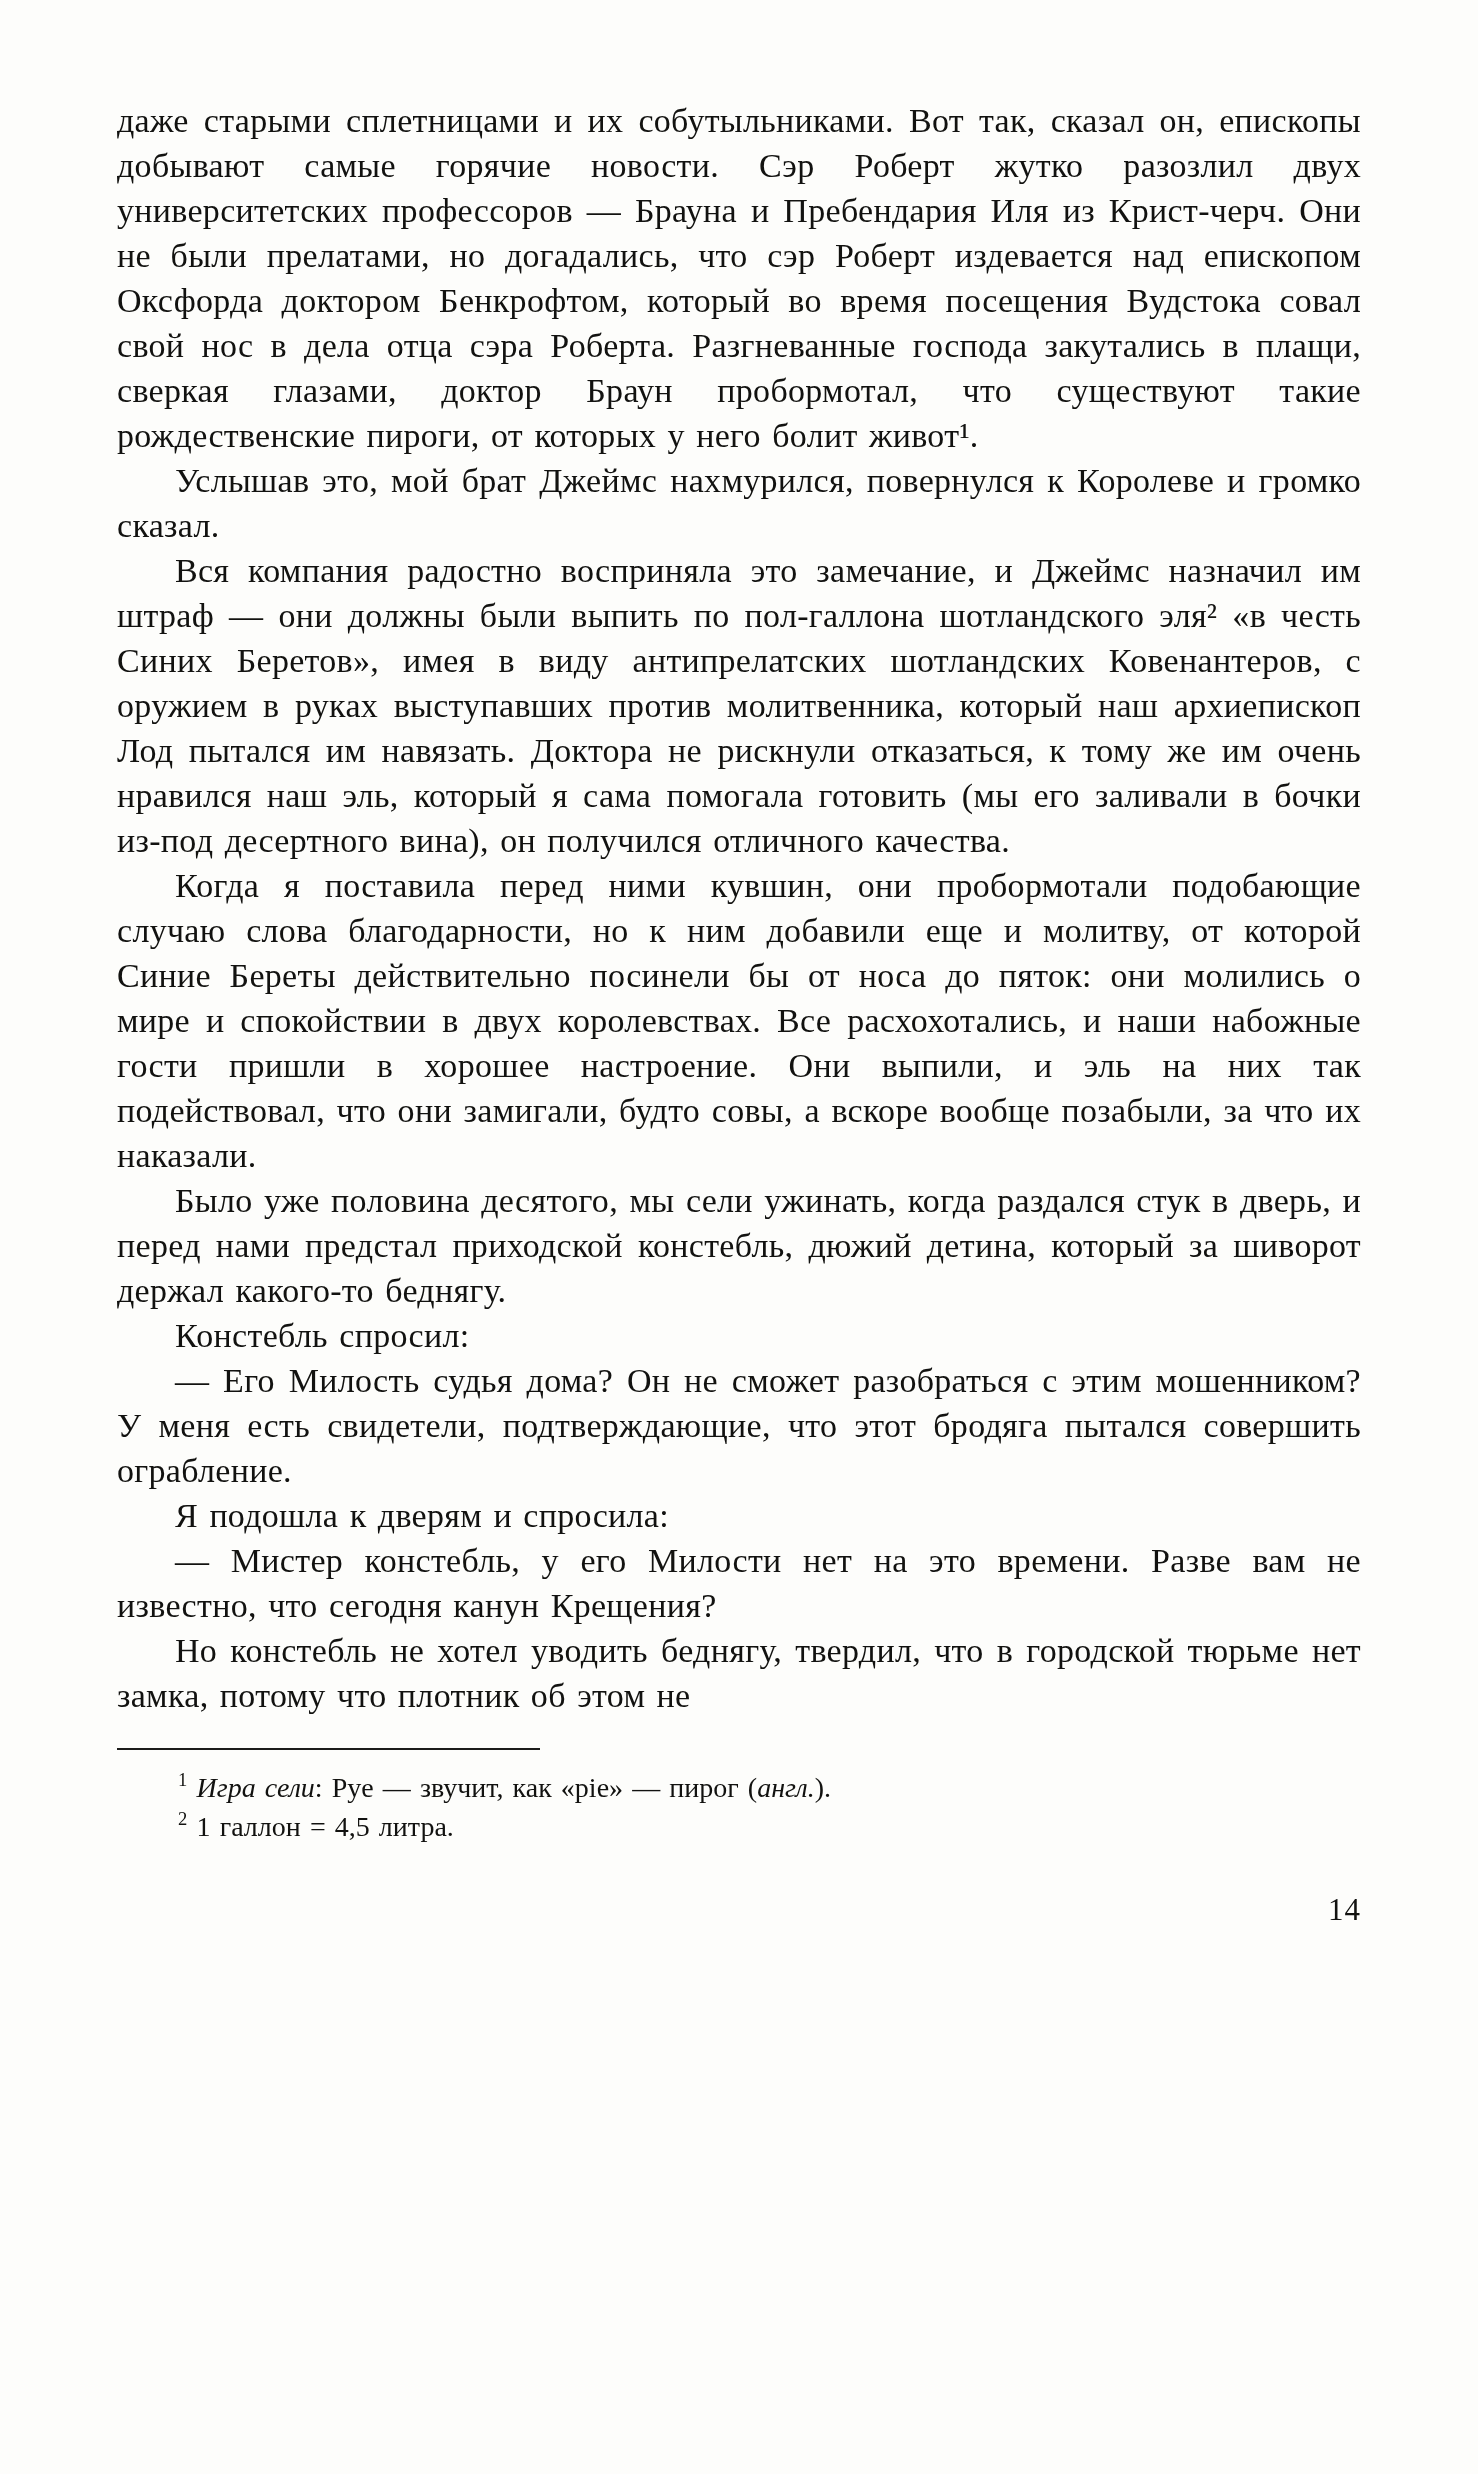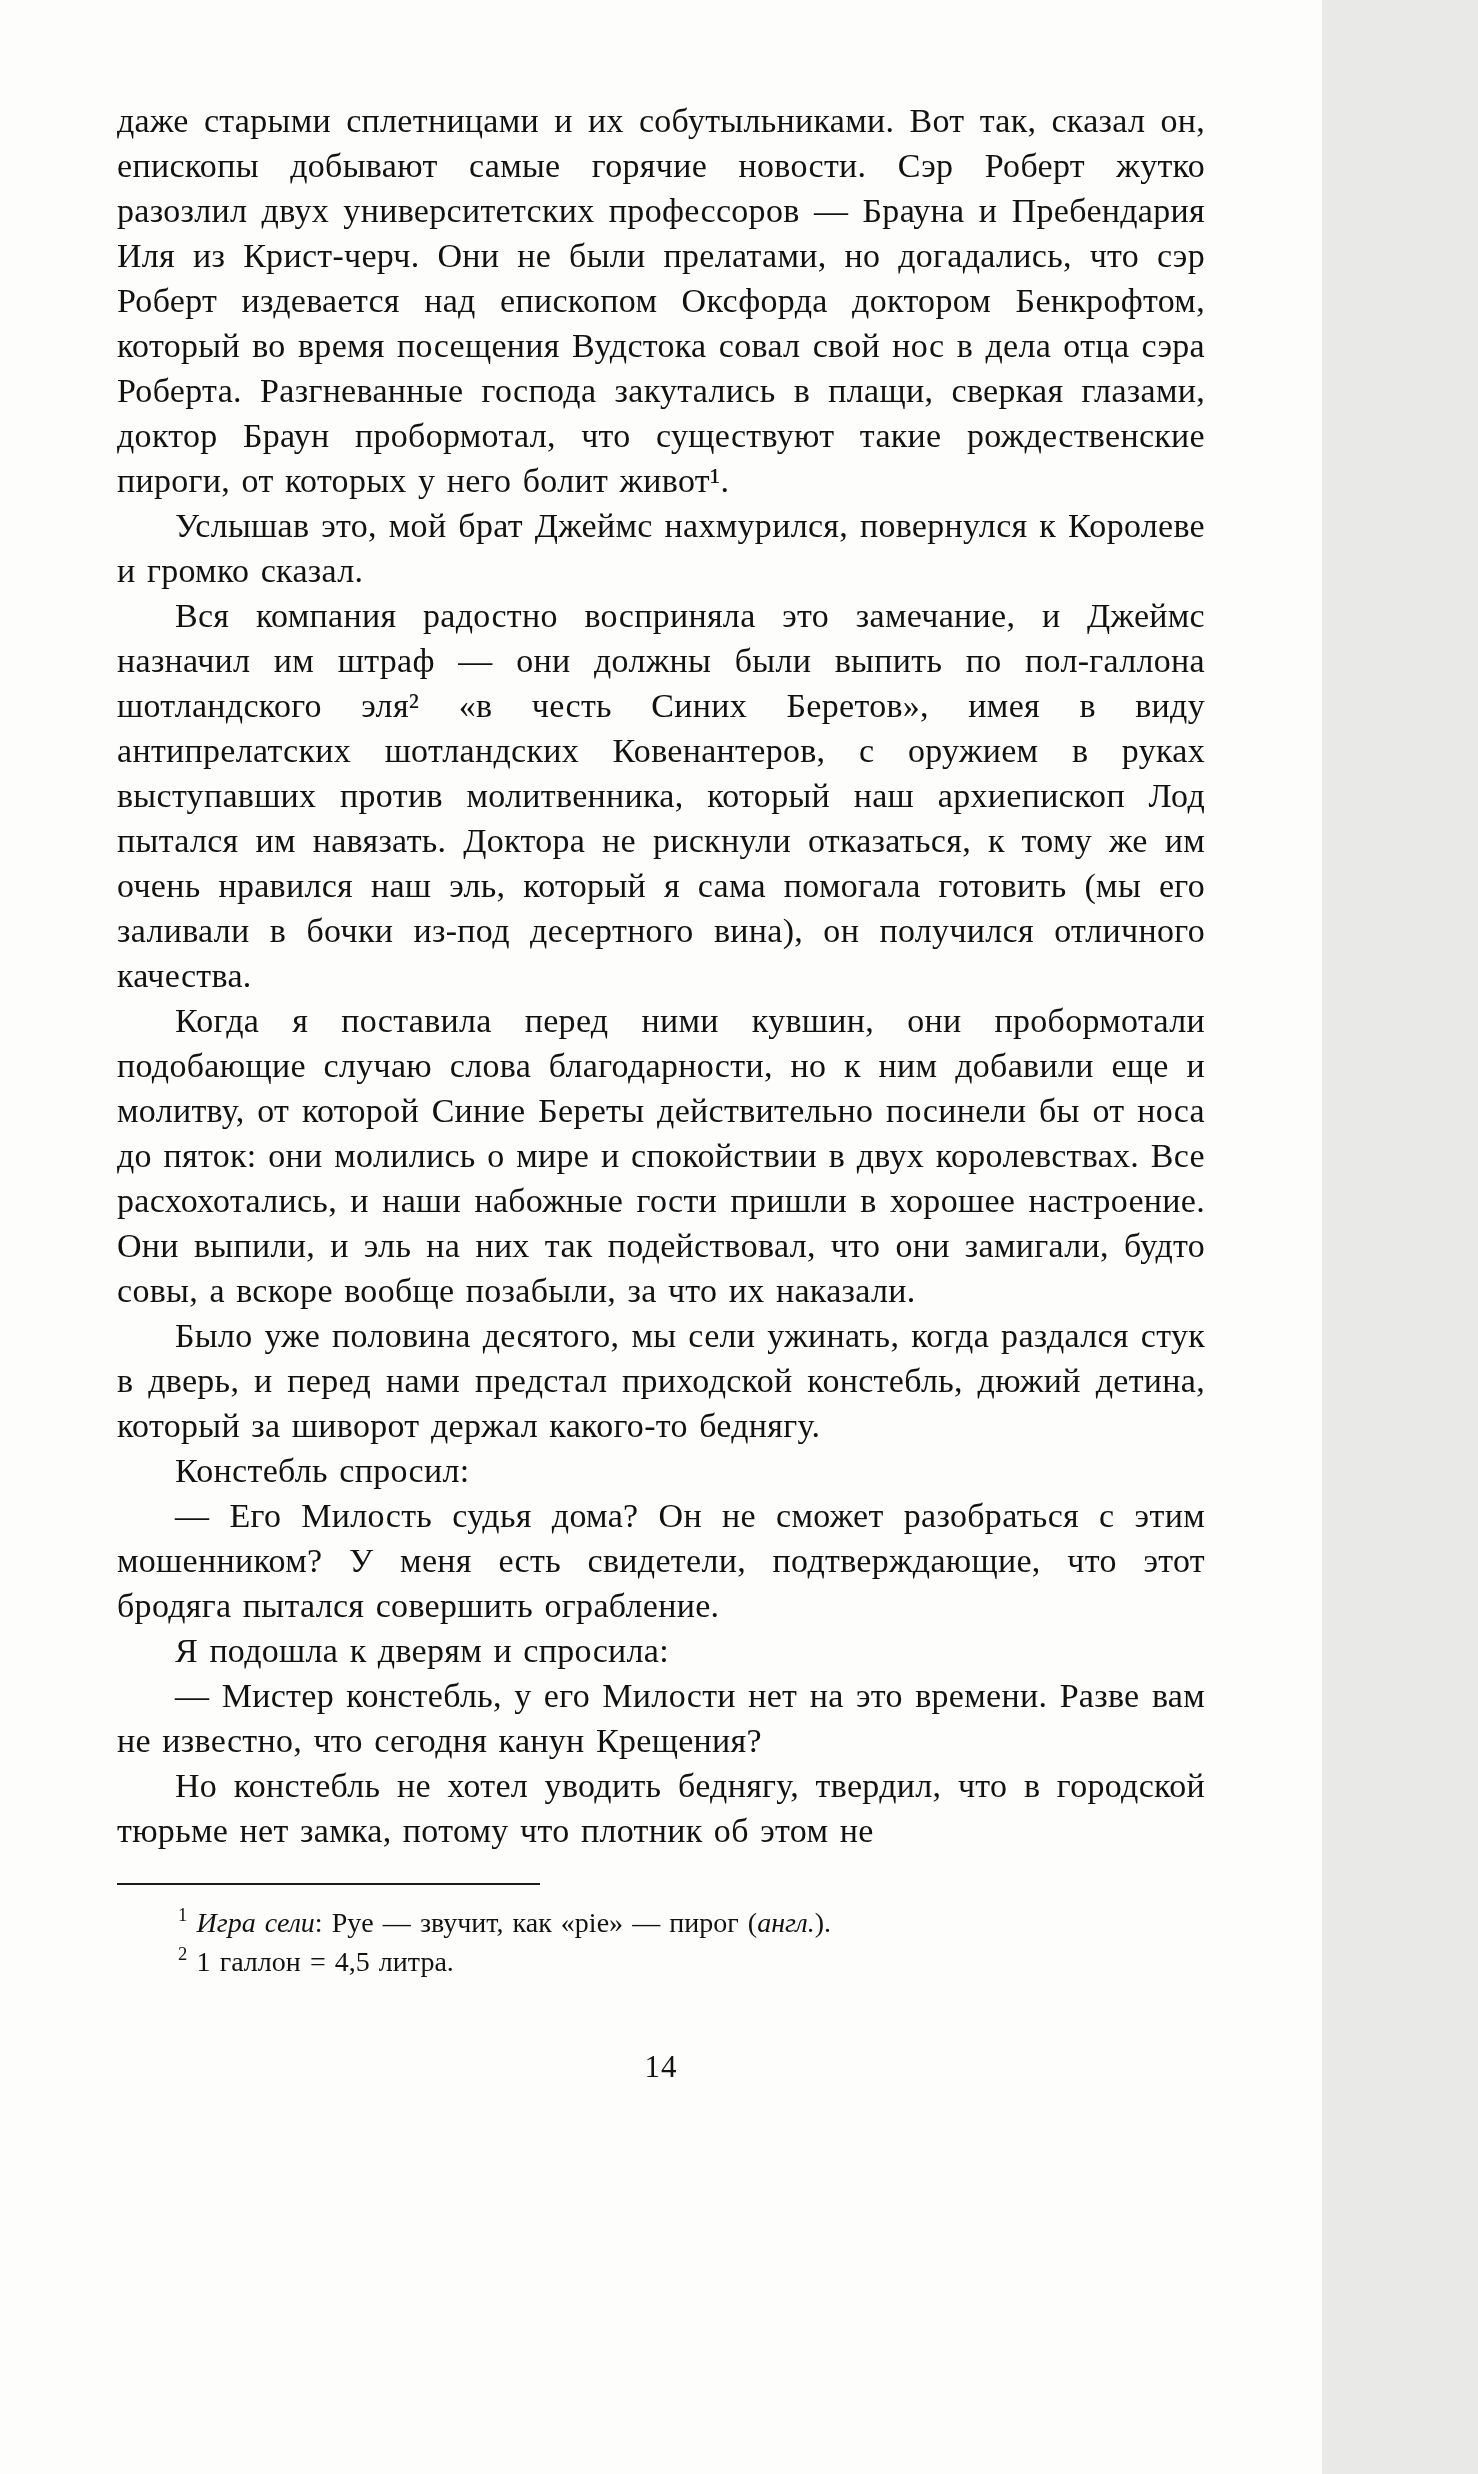--- a/index.html
+++ b/index.html
@@ -7,21 +7,21 @@
     padding: 0;
   }
   body {
     width: 1478px;
     height: 2475px;
     background: #e9e9e7;
     font-family: "Liberation Serif", "DejaVu Serif", serif;
   }
   .page {
     position: relative;
-    width: 1322px;
+    width: 1478px;
     height: 2475px;
     background: #fdfdfb;
     box-sizing: border-box;
     padding: 98px 117px 0 117px;
     color: #121210;
     overflow: hidden;
   }
   .body-text p {
     margin: 0;
     font-size: 34px;
@@ -48,22 +48,22 @@
   }
   .footnote sup {
     font-size: 18.6px;
     line-height: 0;
     margin-right: 9.3px;
   }
   .italic {
     font-style: italic;
   }
   .page-number {
-    margin-top: 68px;
-    text-align: center;
+    margin-top: 46px;
+    text-align: right;
     font-size: 31px;
     letter-spacing: 1px;
   }
 </style>
 </head>
 <body>
 
 <div class="page">
 
   <div class="body-text">

